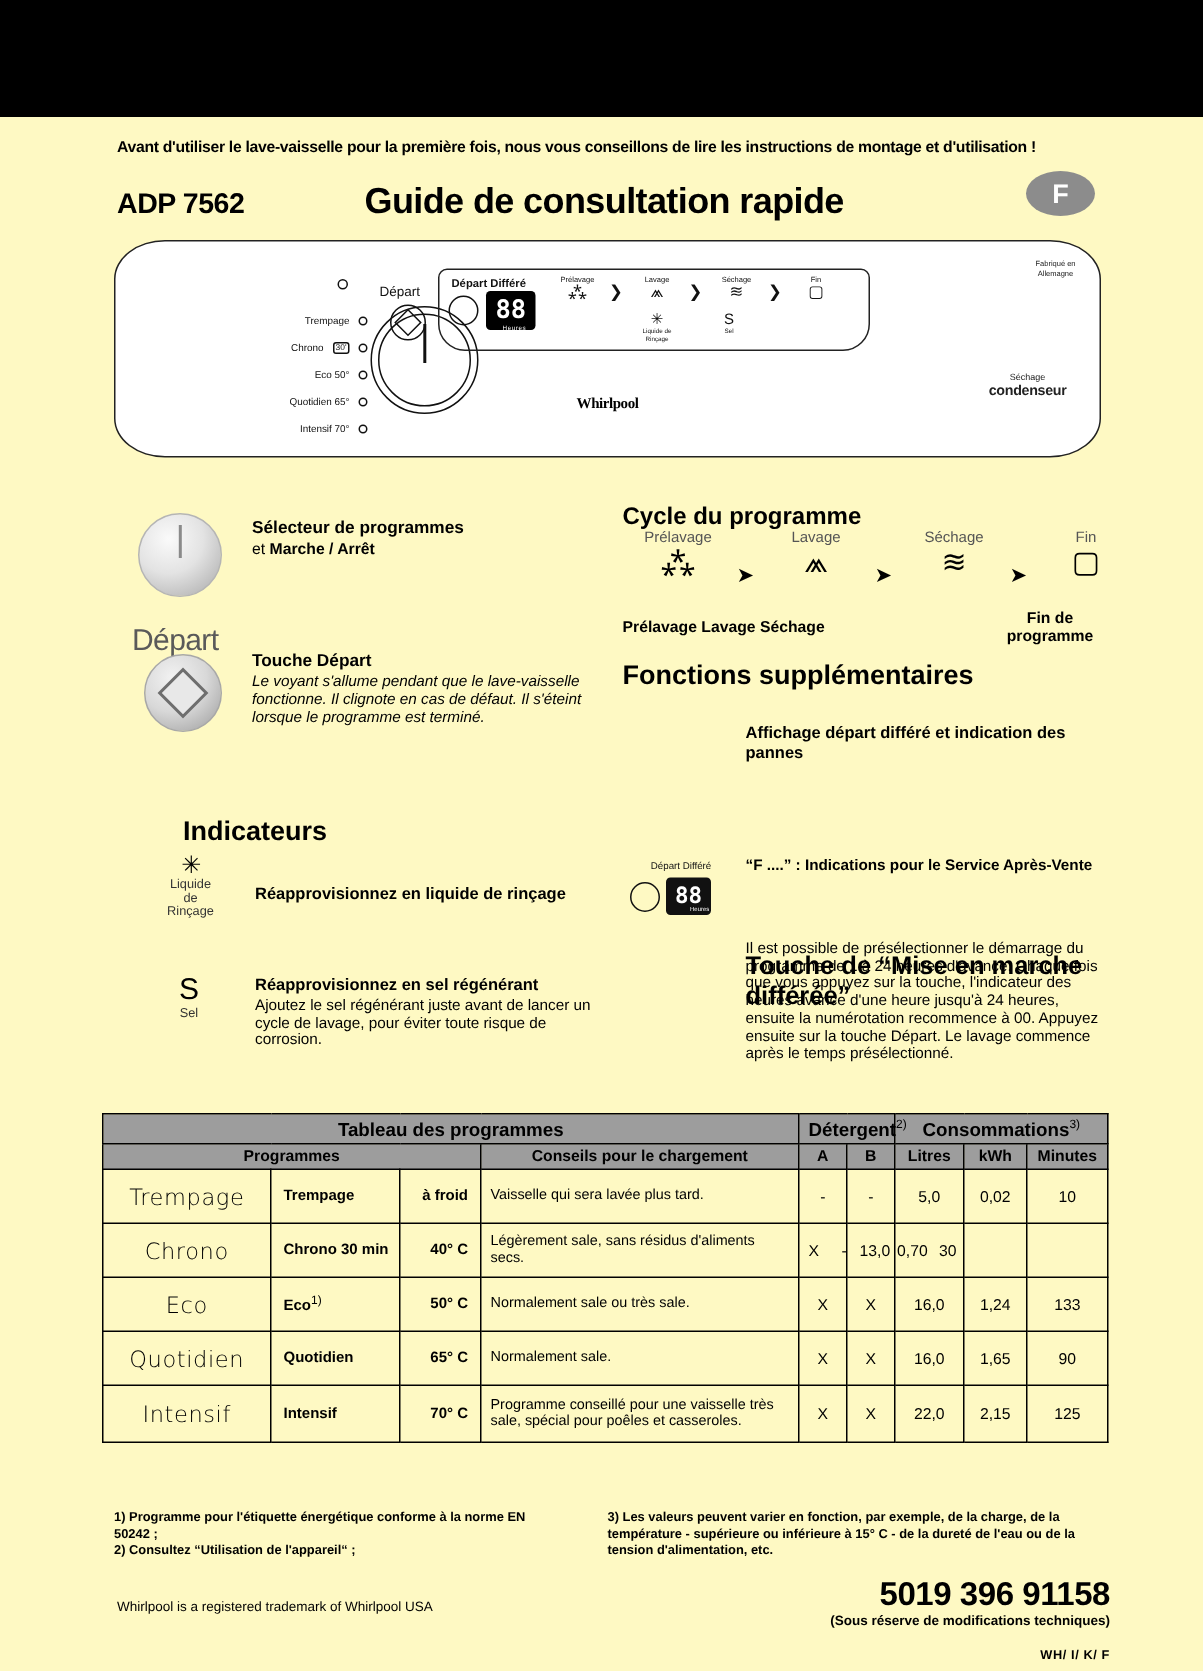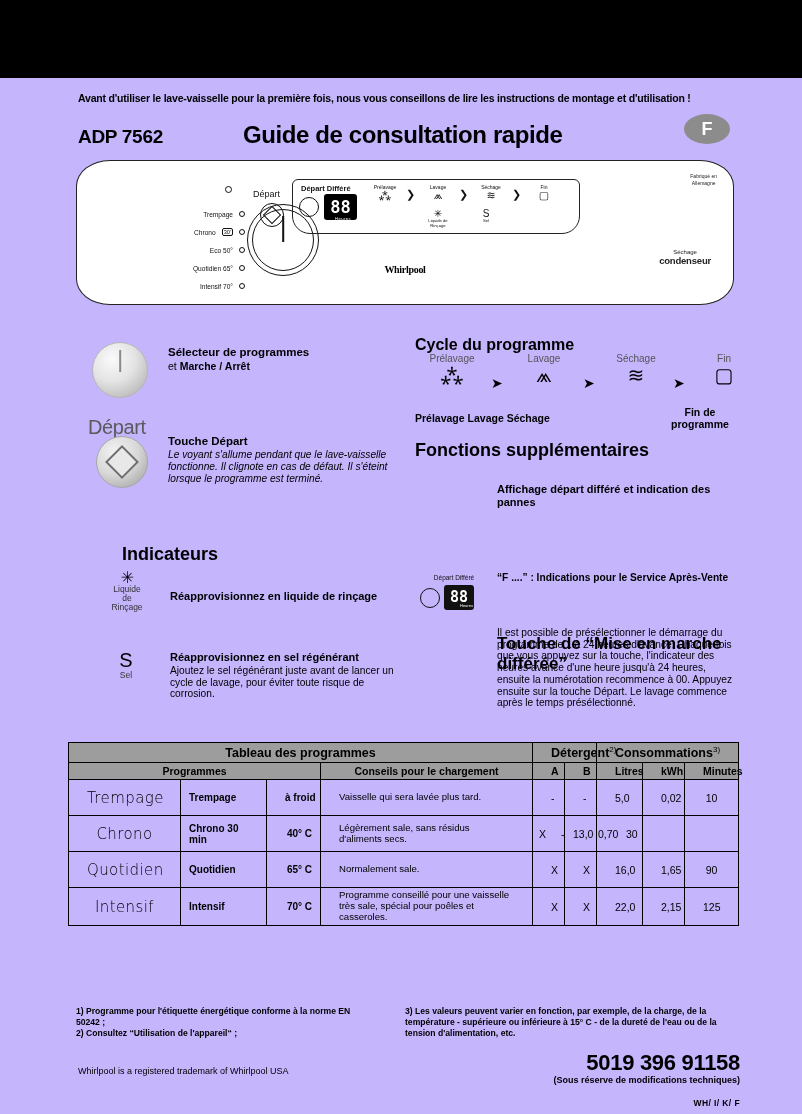--- a/index.html
+++ b/index.html
@@ -6,21 +6,21 @@
   html, body { margin:0; padding:0; }
   body {
     width: 802px; height: 1114px;
     background: #ffffff;
     font-family: "Liberation Sans", sans-serif;
     color: #000;
     position: relative;
     overflow: hidden;
   }
   .topbar { position:absolute; left:0; top:0; width:802px; height:78px; background:#000; }
-  .page { position:absolute; left:0; top:78px; width:802px; height:1036px; background:#c4b5fd; }
+  .page { position:absolute; left:0; top:78px; width:802px; height:1036px; background:#fef9c3; }
 
   .notice {
     position:absolute; left:78px; top:14px; width:660px;
     font-size:10.5px; font-weight:bold; letter-spacing:-0.2px;
   }
 
   .model {
     position:absolute; left:78px; top:48px;
     font-size:19px; font-weight:bold; letter-spacing:-0.3px;
   }
@@ -180,21 +180,21 @@
   .sel-icon .s { font-size:20px; line-height:20px; font-weight:normal; }
   .sel-icon .cap { font-size:8.5px; color:#333; }
   .sel-txt-t { position:absolute; left:170px; top:573px; width:240px; font-size:11px; font-weight:bold; }
   .sel-txt-b { position:absolute; left:170px; top:587px; width:232px; font-size:10.2px; line-height:1.15; }
 
   
   .tbl {
     position:absolute; left:68px; top:664px; width:670px;
     border-collapse:collapse; table-layout:fixed;
   }
-  .tbl th, .tbl td { border:1px solid #000; padding:2px 18px; vertical-align:middle; }
+  .tbl th, .tbl td { border:1px solid #000; padding:2px 6px; vertical-align:middle; }
   .tbl thead th { background:#9d9d9d; text-align:center; font-size:12.5px; font-weight:bold; }
   .tbl thead tr.r2 th { font-size:10.5px; }
   .sup { font-size:8px; vertical-align:super; font-weight:normal; }
 
   .c-disp { width:112px; }
   .c-name { width:86px; }
   .c-temp { width:54px; }
   .c-adv  { width:212px; }
   .c-a    { width:32px; }
   .c-b    { width:32px; }
@@ -455,20 +455,31 @@
           <span class="ovf" style="left:8px;">13,0</span>
         </td>
         <td class="ctr chrono-overflow">
           <span class="ovf" style="left:1px;">0,70</span>
           <span class="ovf" style="left:29px;">30</span>
         </td>
         <td class="ctr"></td>
         <td class="ctr"></td>
       </tr>
 
+      <tr class="rowh">
+        <td class="disp">Eco</td>
+        <td class="nm"><span>Eco</span><span class="sup">1)</span></td>
+        <td class="tp">50° C</td>
+        <td class="adv">Normalement sale ou très sale.</td>
+        <td class="ctr">X</td>
+        <td class="ctr">X</td>
+        <td class="ctr">16,0</td>
+        <td class="ctr">1,24</td>
+        <td class="ctr">133</td>
+      </tr>
 
       <tr class="rowh">
         <td class="disp">Quotidien</td>
         <td class="nm">Quotidien</td>
         <td class="tp">65° C</td>
         <td class="adv">Normalement sale.</td>
         <td class="ctr">X</td>
         <td class="ctr">X</td>
         <td class="ctr">16,0</td>
         <td class="ctr">1,65</td>

